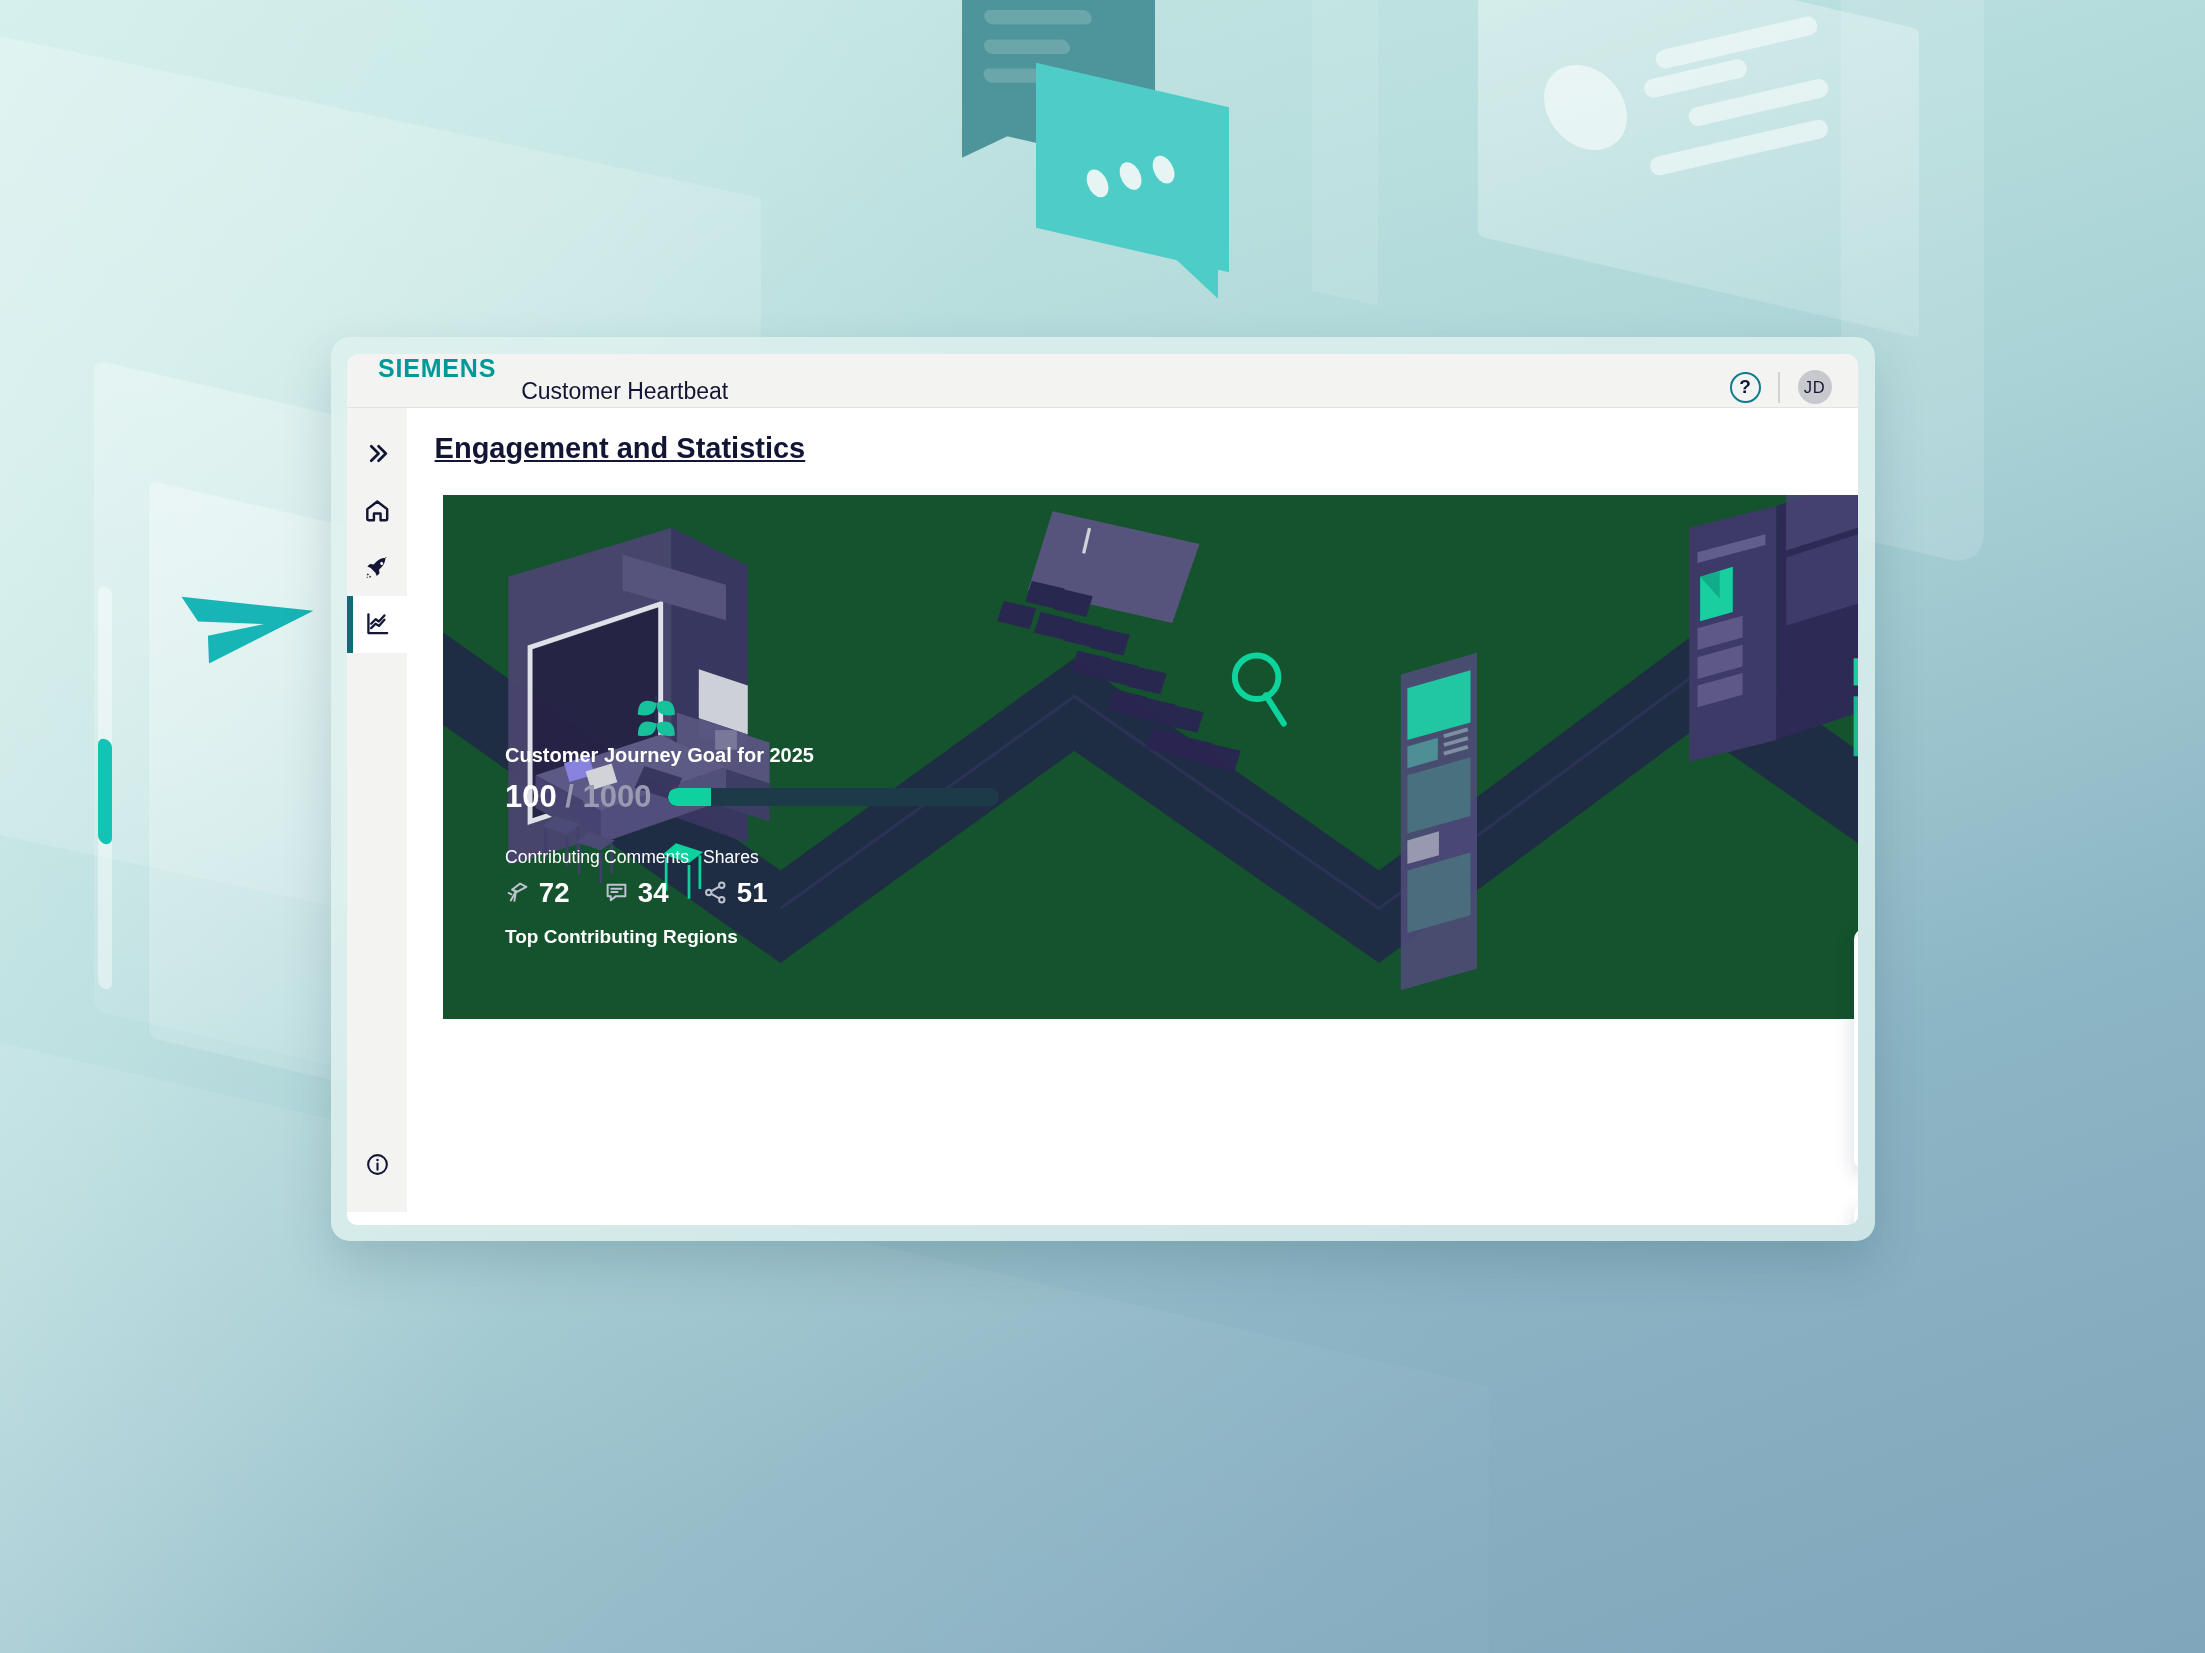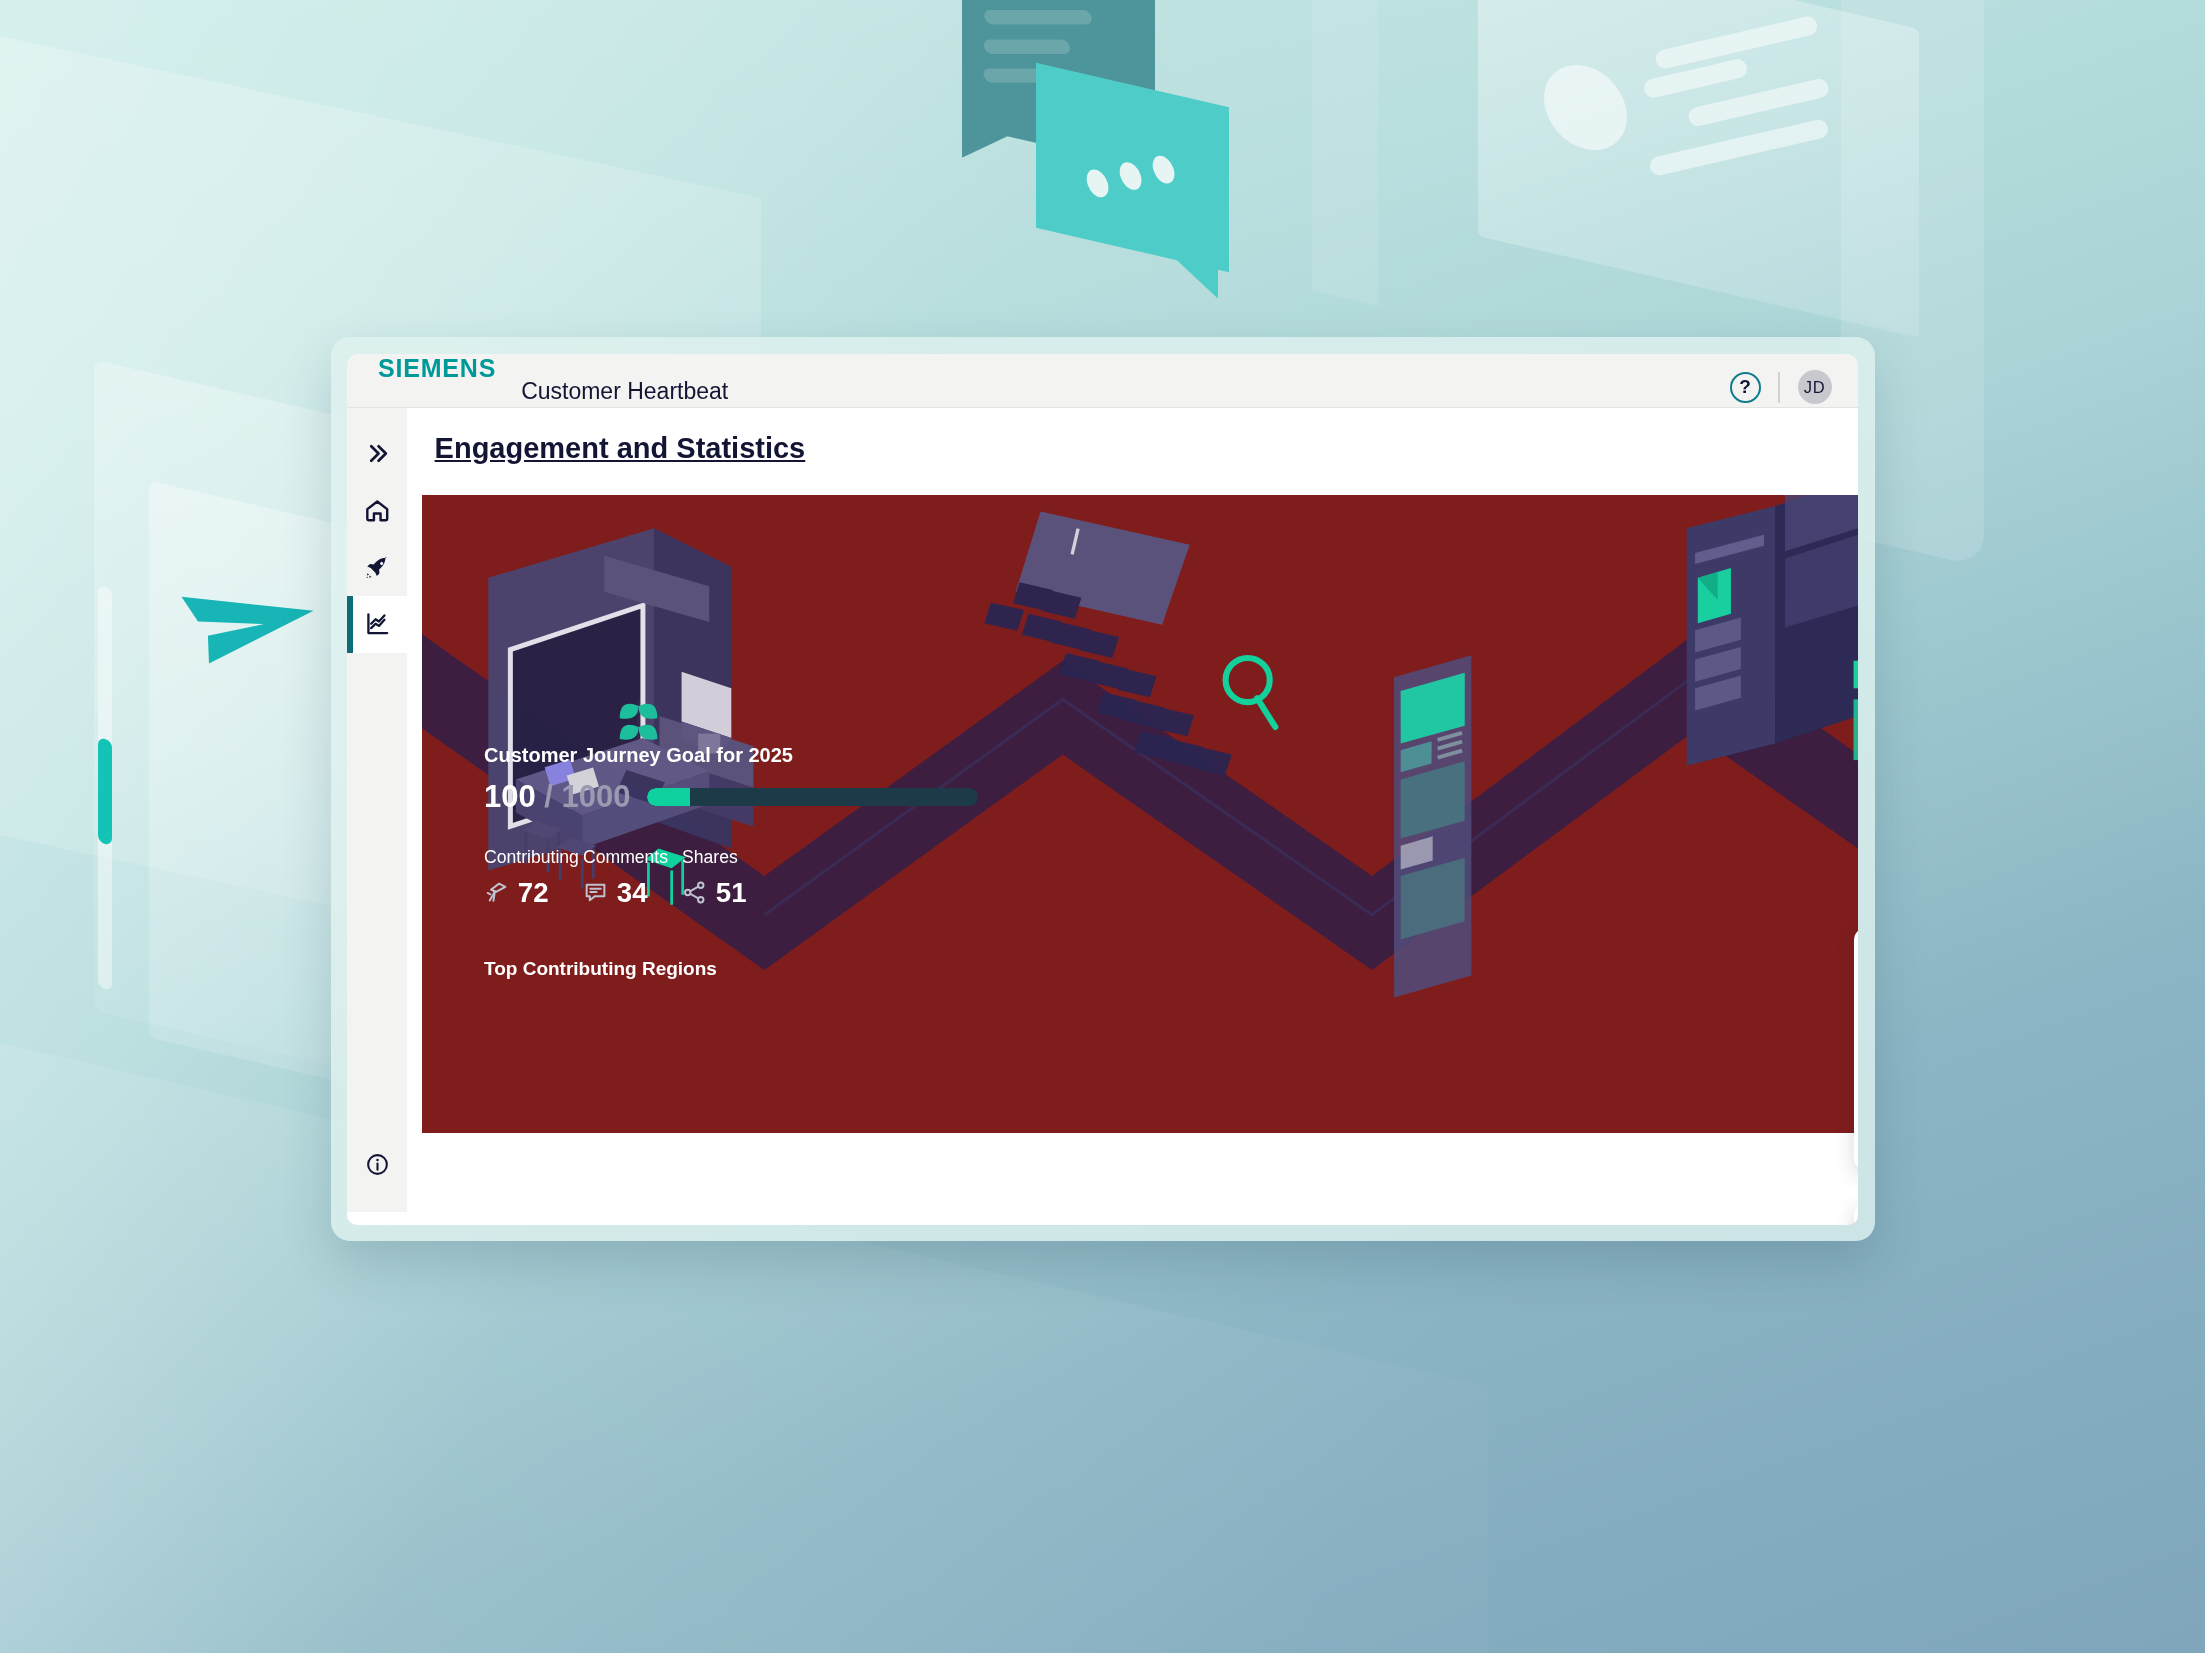--- a/index.html
+++ b/index.html
@@ -147,41 +147,41 @@
   .side-spacer{ flex:1; }
   .side-bottom{ margin-bottom:19px; }
 
   #content{ flex:1; background:#ffffff; position:relative; }
   #page-title{
     font-size:29px; font-weight:bold; color:#131535; padding:24px 0 0 27.6px;text-decoration:underline;
   }
 
   
   #hero{
-    position:absolute; left:15px; top:87px; right:0; height:638px;
-    background:#7f1d1d; overflow:hidden;
+    position:absolute; left:36px; top:87px; right:0; height:524px;
+    background:#14532d; overflow:hidden;
   }
   .hero-illo{ position:absolute; inset:0; }
 
   
   .goal-block{ position:absolute; left:62px; top:249px; width:551px; color:#fff; }
   .goal-title{ font-size:20px; font-weight:bold; margin-bottom:12px; }
   .goal-row{ display:flex; align-items:center; gap:16px; }
   .goal-num{ font-size:31px; font-weight:bold; white-space:nowrap; }
   .goal-num .tot{ color:#9a9ab0; }
   .progress-track{ width:331px; height:17.6px; background:#1d3a48; border-radius:8.8px; overflow:hidden; }
   .progress-fill{ height:100%; background:#0fd1a0; border-radius:8.8px 0 0 8.8px; }
 
   .stats-row{ display:flex; gap:0; margin-top:32px; }
   .stat{ width:99px; }
   .stat-label{ font-size:17.6px; color:#fff; margin-bottom:8.8px; }
   .stat-val{ display:flex; align-items:center; gap:8.8px; font-size:27.6px; font-weight:bold; color:#fff;}
   .stat-ico{ width:25px; height:25px; color:#bfc2cf; }
 
-  .regions-title{ font-size:19px; font-weight:bold; margin-top:49px; }
+  .regions-title{ font-size:19px; font-weight:bold; margin-top:17px; }
   .regions-list{ margin-top:8.8px; font-size:16.5px; line-height:1.58; color:#eceaf4; list-style:none; }
   .regions-list li span.idx{ display:inline-block; width:24px; color:#cfcedd;}
 
   
   .card{
     position:absolute; background:#fff; border-radius:10px;
     box-shadow:0 5.5px 19px rgba(20,30,60,.17);
   }
 
   #card-drivers{ left:1447px; top:521px; width:391px; height:240px; padding:20px 22px; }

